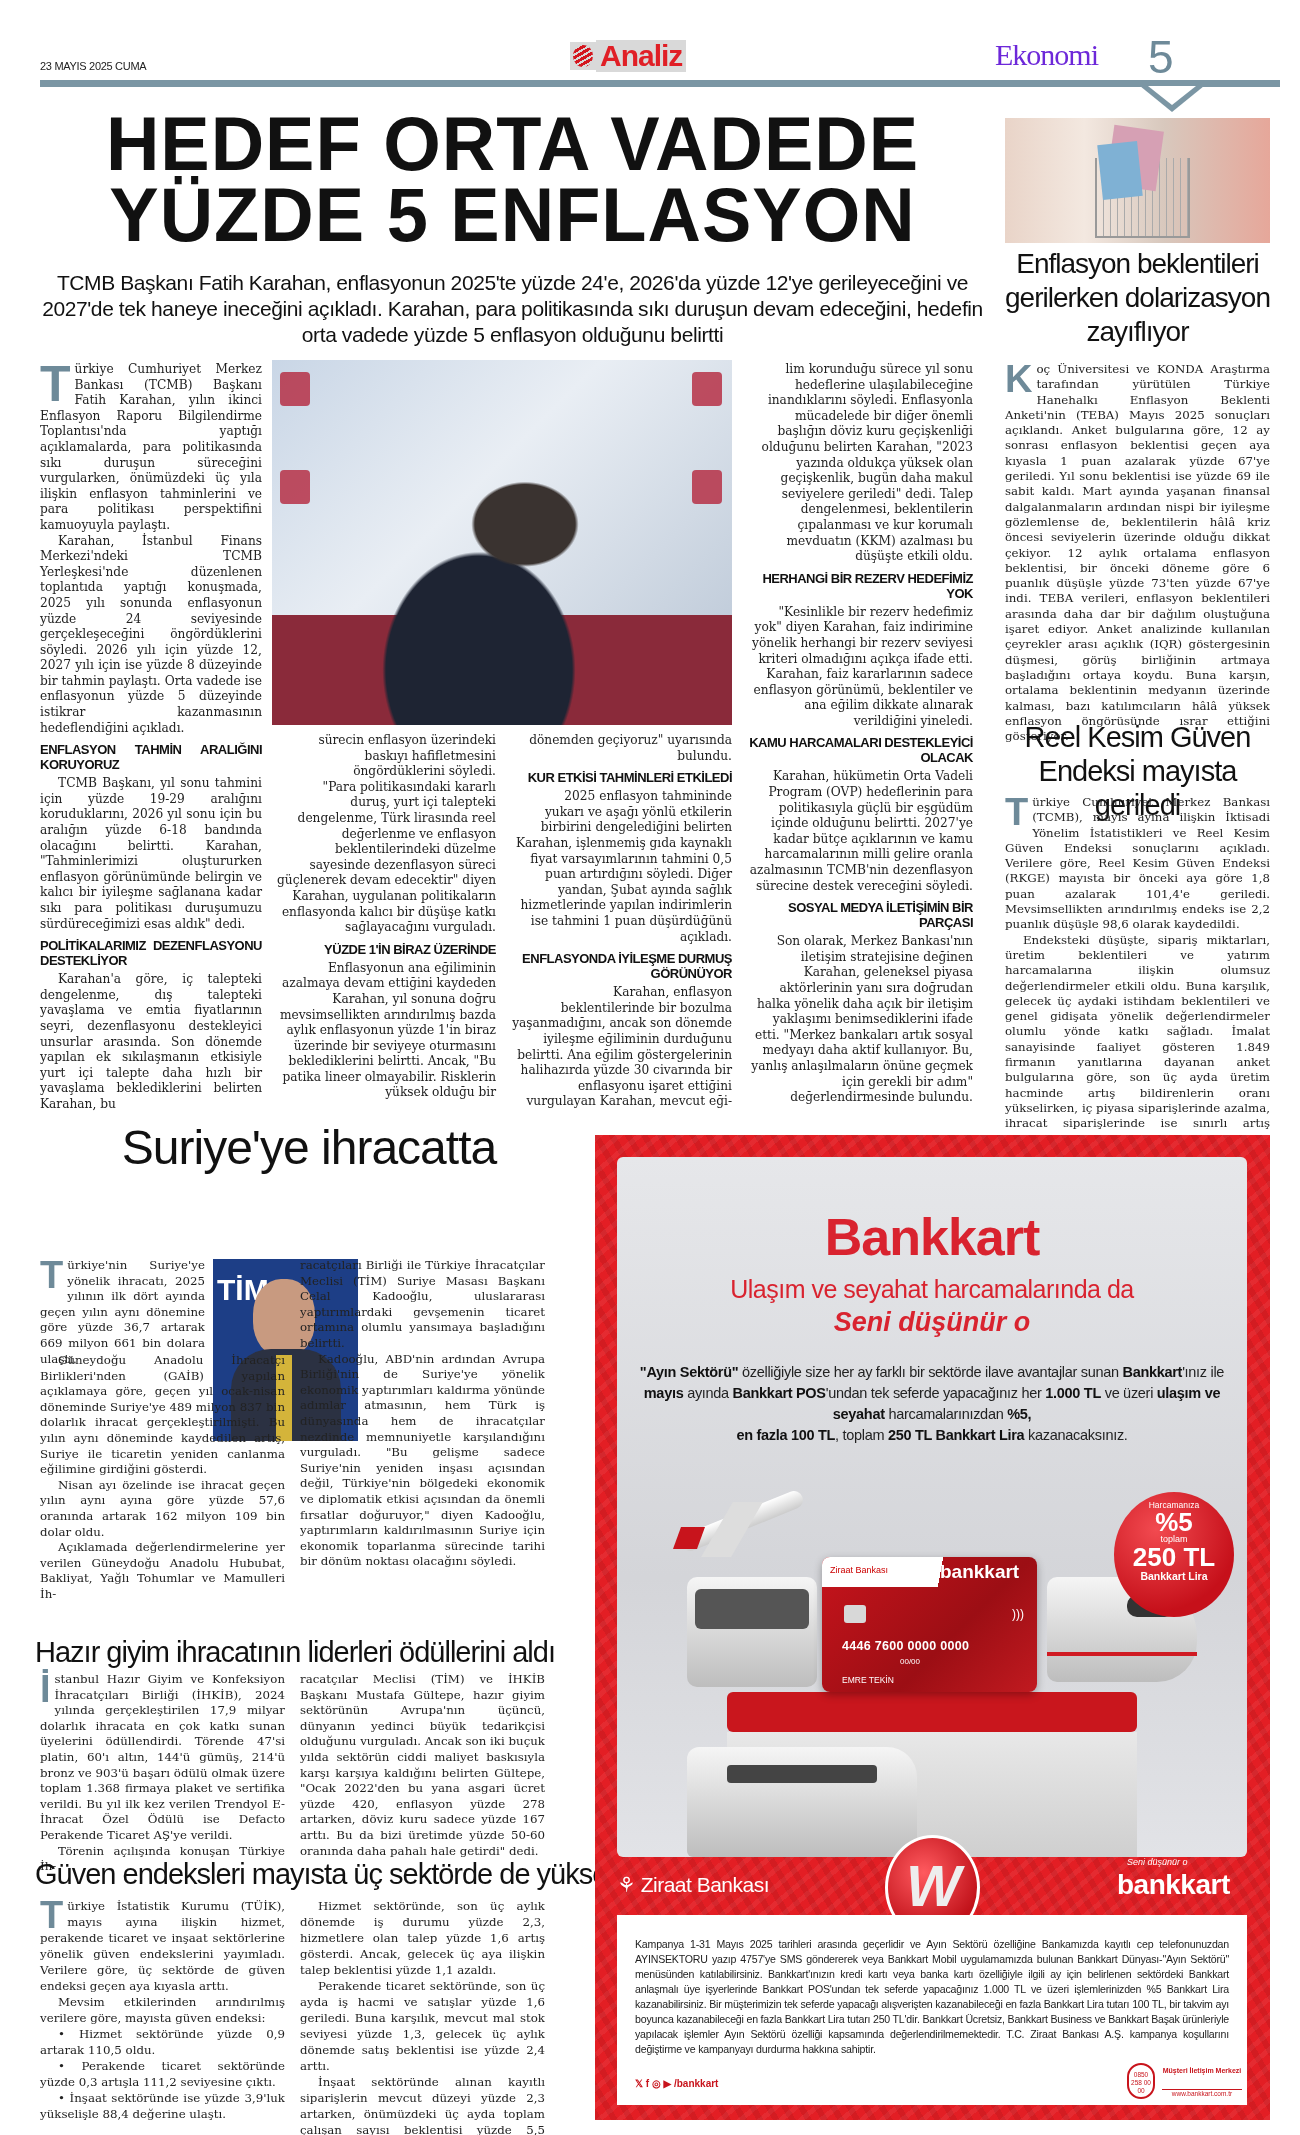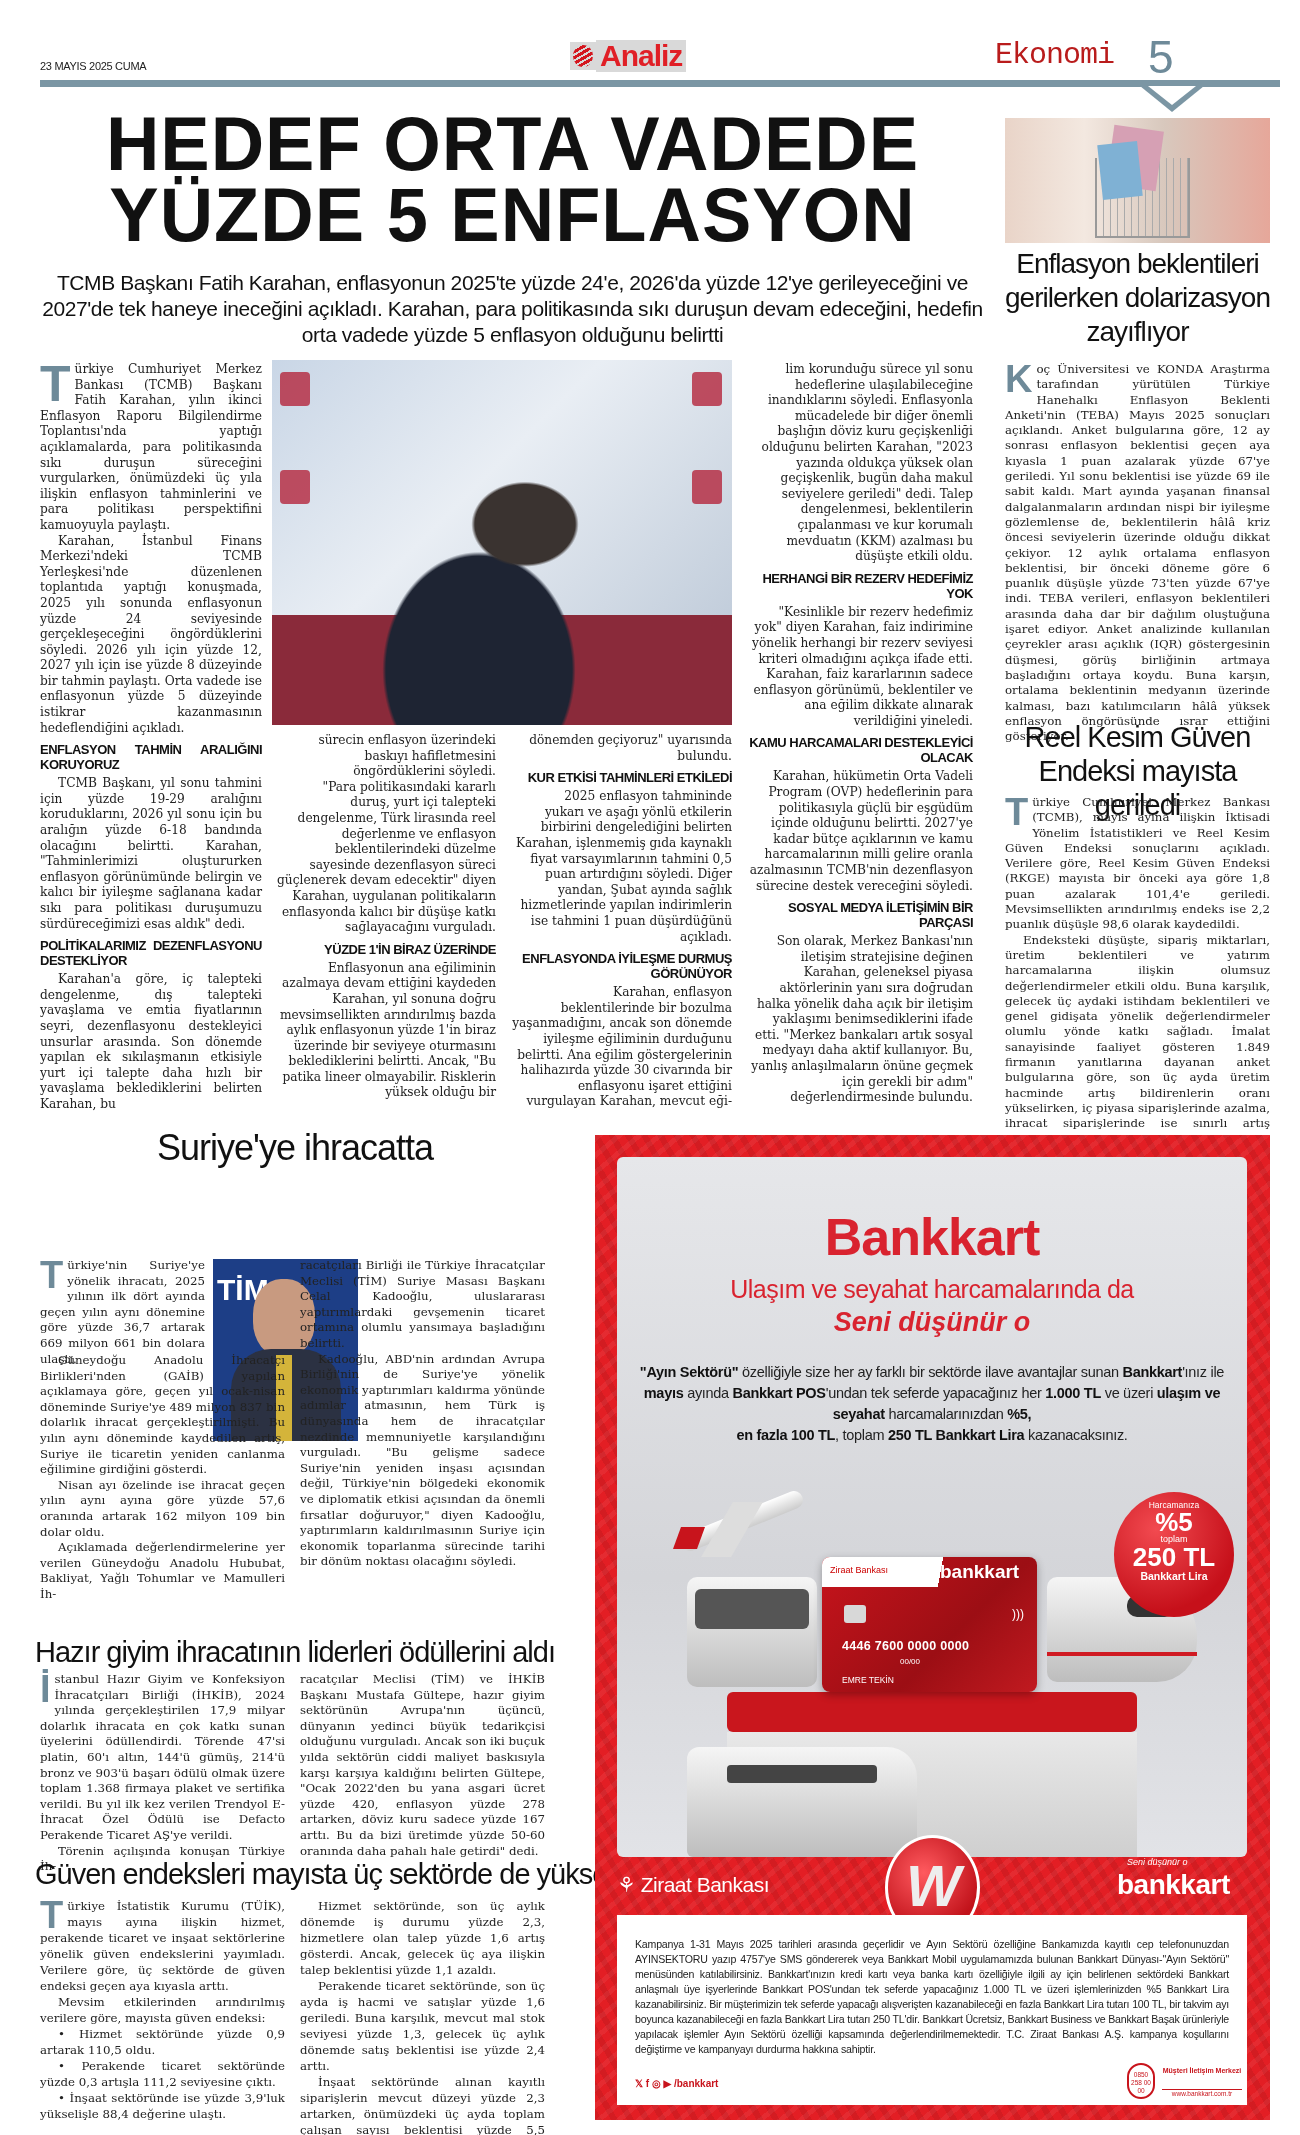--- a/index.html
+++ b/index.html
@@ -5,21 +5,21 @@
 *{box-sizing:border-box;margin:0;padding:0}
 body{width:1300px;height:2135px;background:#fff;font-family:"DejaVu Serif",serif;color:#222;position:relative;overflow:hidden}
 .abs{position:absolute}
 .sans{font-family:"Liberation Sans",sans-serif}
 
 #date{left:40px;top:60px;font-size:11px;font-family:"Liberation Sans",sans-serif;letter-spacing:-0.3px}
 #logo{left:570px;top:40px;height:32px;display:flex;align-items:center}
 #logo .mark{width:26px;height:28px;background:#d9d9d9;position:relative;overflow:hidden}
 #logo .mark::before{content:"";position:absolute;left:3px;top:3px;width:20px;height:22px;border-radius:50%;background:repeating-linear-gradient(150deg,#d4171f 0 3px,#d9d9d9 3px 5px)}
 #logo .word{background:#d9d9d9;color:#e01f26;font-weight:bold;font-size:30px;font-family:"Liberation Sans",sans-serif;line-height:32px;padding:0 4px;letter-spacing:-1px}
-#section{left:995px;top:38px;font-size:30px;color:#b91c1c;font-family:Liberation Mono, monospace;letter-spacing:-1px}
+#section{left:995px;top:38px;font-size:30px;color:#6d28d9;font-family:Liberation Serif, serif;letter-spacing:-1px}
 #pagenum{left:1148px;top:30px;font-size:46px;color:#6e8a99;font-family:"Liberation Sans",sans-serif}
 #rule{left:40px;top:80px;width:1240px;height:7px;background:#7b96a4}
 #rule-v{left:1140px;top:86px;width:0;height:0;border-left:32px solid transparent;border-right:32px solid transparent;border-top:26px solid #7b96a4}
 #rule-vi{left:1148px;top:86px;width:0;height:0;border-left:24px solid transparent;border-right:24px solid transparent;border-top:19px solid #fff}
 
 #headline{left:40px;top:110px;width:945px;text-align:center;font-family:"Liberation Sans",sans-serif;font-weight:900;font-size:74px;line-height:70px;letter-spacing:1px;color:#111;transform:scaleY(1.02)}
 #subhead{left:40px;top:270px;width:945px;text-align:center;font-family:"Liberation Sans",sans-serif;font-size:21px;line-height:26px;color:#111;letter-spacing:-0.4px}
 .col{font-size:12.2px;line-height:15.6px;text-align:right;hyphens:manual}
 .col p{text-indent:18px}
 .col p.noind{text-indent:0}
@@ -119,21 +119,21 @@
 <div class="abs col just" style="left:1005px;top:362px;width:265px;font-size:11.8px;line-height:15.3px">
   <p class="noind"><span class="drop sm">K</span><span>oç Üniversitesi ve KONDA Araştırma tarafından yürütülen Türkiye Hanehalkı Enflasyon Beklenti Anketi'nin (TEBA) Mayıs 2025 sonuçları açıklandı. Anket bulgularına göre, 12 ay sonrası enflasyon beklentisi geçen aya kıyasla 1 puan azalarak yüzde 67'ye geriledi. Yıl sonu beklentisi ise yüzde 69 ile sabit kaldı. Mart ayında yaşanan finansal dalgalanmaların ardından nispi bir iyileşme gözlemlense de, beklentilerin hâlâ kriz öncesi seviyelerin üzerinde olduğu dikkat çekiyor. 12 aylık ortalama enflasyon beklentisi, bir önceki döneme göre 6 puanlık düşüşle yüzde 73'ten yüzde 67'ye indi. TEBA verileri, enflasyon beklentileri arasında daha dar bir dağılım oluştuğuna işaret ediyor. Anket analizinde kullanılan çeyrekler arası açıklık (IQR) göstergesinin düşmesi, görüş birliğinin artmaya başladığını ortaya koydu. Buna karşın, ortalama beklentinin medyanın üzerinde kalması, bazı katılımcıların hâlâ yüksek enflasyon öngörüsünde ısrar ettiğini gösteriyor.</span></p>
 </div>
 
 <div class="abs rhead" style="left:995px;top:720px;width:285px;font-size:29px;line-height:34px;">Reel Kesim Güven Endeksi mayısta geriledi</div>
 <div class="abs col just" style="left:1005px;top:795px;width:265px;font-size:11.8px;line-height:15.3px">
   <p class="noind"><span class="drop sm">T</span><span>ürkiye Cumhuriyet Merkez Bankası (TCMB), mayıs ayına ilişkin İktisadi Yönelim İstatistikleri ve Reel Kesim Güven Endeksi sonuçlarını açıkladı. Verilere göre, Reel Kesim Güven Endeksi (RKGE) mayısta bir önceki aya göre 1,8 puan azalarak 101,4'e geriledi. Mevsimsellikten arındırılmış endeks ise 2,2 puanlık düşüşle 98,6 olarak kaydedildi.</span></p>
   <p>Endeksteki düşüşte, sipariş miktarları, üretim beklentileri ve yatırım harcamalarına ilişkin olumsuz değerlendirmeler etkili oldu. Buna karşılık, gelecek üç aydaki istihdam beklentileri ve genel gidişata yönelik değerlendirmeler olumlu yönde katkı sağladı. İmalat sanayisinde faaliyet gösteren 1.849 firmanın yanıtlarına dayanan anket bulgularına göre, son üç ayda üretim hacminde artış bildirenlerin oranı yükselirken, iç piyasa siparişlerinde azalma, ihracat siparişlerinde ise sınırlı artış bildirildi.</p>
 </div>
 
-<div class="abs big2" style="left:35px;top:1120px;width:520px;font-size:36px;line-height:56px;">
+<div class="abs big2" style="left:49px;top:1120px;width:520px;font-size:48px;line-height:56px;">
   <div>Suriye'ye ihracatta</div>
 </div>
 <div class="abs" style="left:213px;top:1259px;width:145px;height:182px;background:#1d3e86;overflow:hidden">
   <div class="abs sans" style="left:4px;top:14px;color:#fff;font-weight:bold;font-size:30px">TİM</div>
   <div class="abs" style="left:40px;top:20px;width:62px;height:78px;border-radius:45%;background:#c89a80"></div>
   <div class="abs" style="left:18px;top:90px;width:110px;height:100px;border-radius:40px 40px 0 0;background:#2b3142"></div>
   <div class="abs" style="left:63px;top:96px;width:16px;height:90px;background:#d4b43a"></div>
 </div>
 <div class="abs col just" style="left:40px;top:1258px;width:165px;font-size:11.8px;line-height:15.6px">
   <p class="noind"><span class="drop sm">T</span><span>ürkiye'nin Suriye'ye yönelik ihracatı, 2025 yılının ilk dört ayında geçen yılın aynı dönemine göre yüzde 36,7 artarak 669 milyon 661 bin dolara ulaştı.</span></p>

